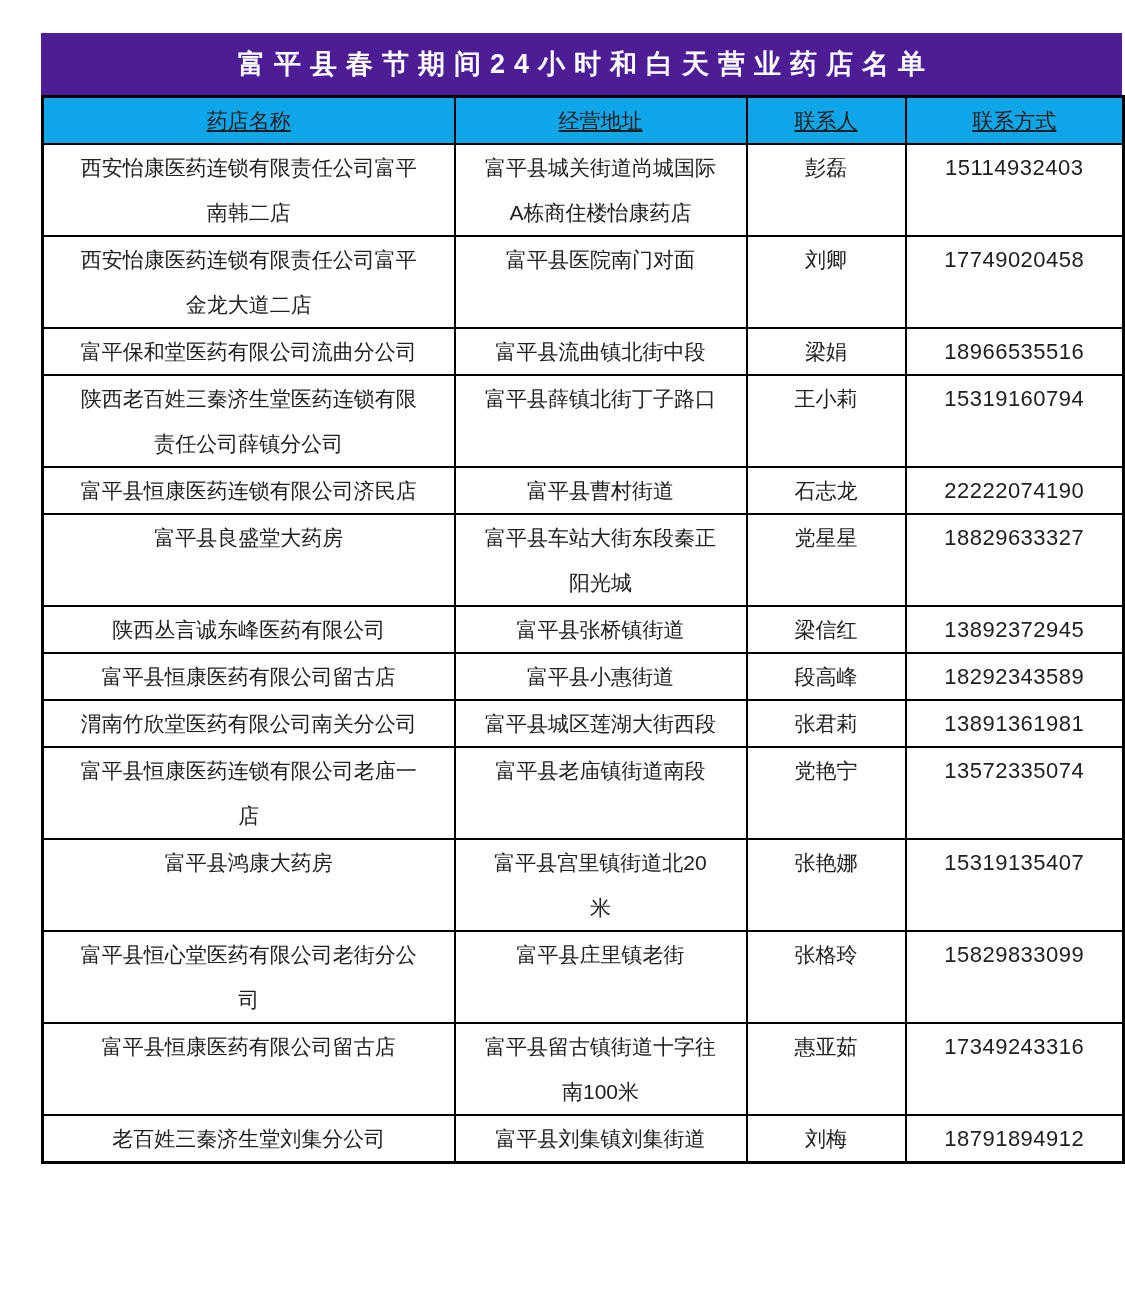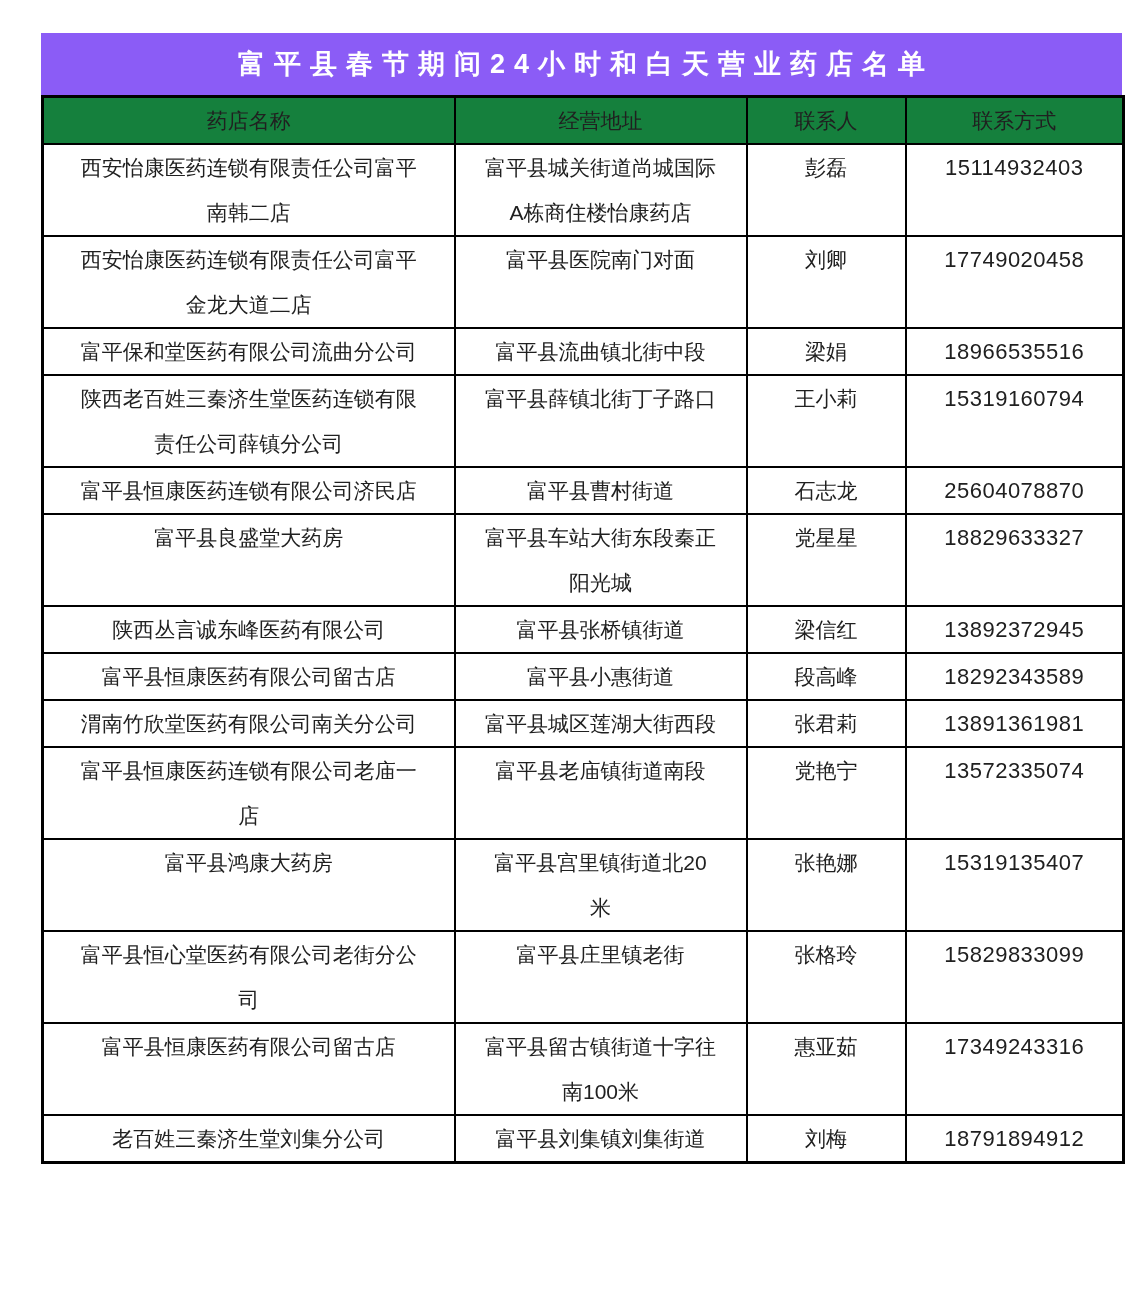--- a/index.html
+++ b/index.html
@@ -40,21 +40,22 @@
     border: 2px solid #000000;
     padding: 0;
     text-align: center;
     color: #202020;
     font-weight: normal;
   }
   .pharmacy-table th {
     height: 45px;
     font-size: 21px;
     line-height: 45px;
-    background: #15803d;
+    background: #0ea5e9;
+    text-decoration: underline;
   }
   .pharmacy-table td {
     vertical-align: top;
     font-size: 21px;
     line-height: 45px;
     white-space: pre-line;
   }
   .pharmacy-table td.col-phone {
     font-size: 22px;
     letter-spacing: 0.5px;
@@ -62,21 +63,21 @@
   }
   .col-name-w    { width: 412px; }
   .col-address-w { width: 292px; }
   .col-contact-w { width: 159px; }
   .col-phone-w   { width: 218px; }
 </style>
 </head>
 <body>
 
 <div class="sheet">
-  <div class="title-bar" style="background: #8b5cf6; color: rgb(255, 255, 255);">
+  <div class="title-bar" style="background: #4c1d95; color: rgb(255, 255, 255);">
     <span>富平县春节期间24小时和白天营业药店名单</span>
   </div>
   <table class="pharmacy-table">
     <colgroup>
       <col class="col-name-w">
       <col class="col-address-w">
       <col class="col-contact-w">
       <col class="col-phone-w">
     </colgroup>
     <thead>
@@ -113,21 +114,21 @@
           <td class="col-name">陕西老百姓三秦济生堂医药连锁有限
 责任公司薛镇分公司</td>
           <td class="col-address">富平县薛镇北街丁子路口</td>
           <td class="col-contact">王小莉</td>
           <td class="col-phone">15319160794</td>
         </tr>
         <tr>
           <td class="col-name">富平县恒康医药连锁有限公司济民店</td>
           <td class="col-address">富平县曹村街道</td>
           <td class="col-contact">石志龙</td>
-          <td class="col-phone">25604078870</td>
+          <td class="col-phone">22222074190</td>
         </tr>
         <tr>
           <td class="col-name">富平县良盛堂大药房</td>
           <td class="col-address">富平县车站大街东段秦正
 阳光城</td>
           <td class="col-contact">党星星</td>
           <td class="col-phone">18829633327</td>
         </tr>
         <tr>
           <td class="col-name">陕西丛言诚东峰医药有限公司</td>

